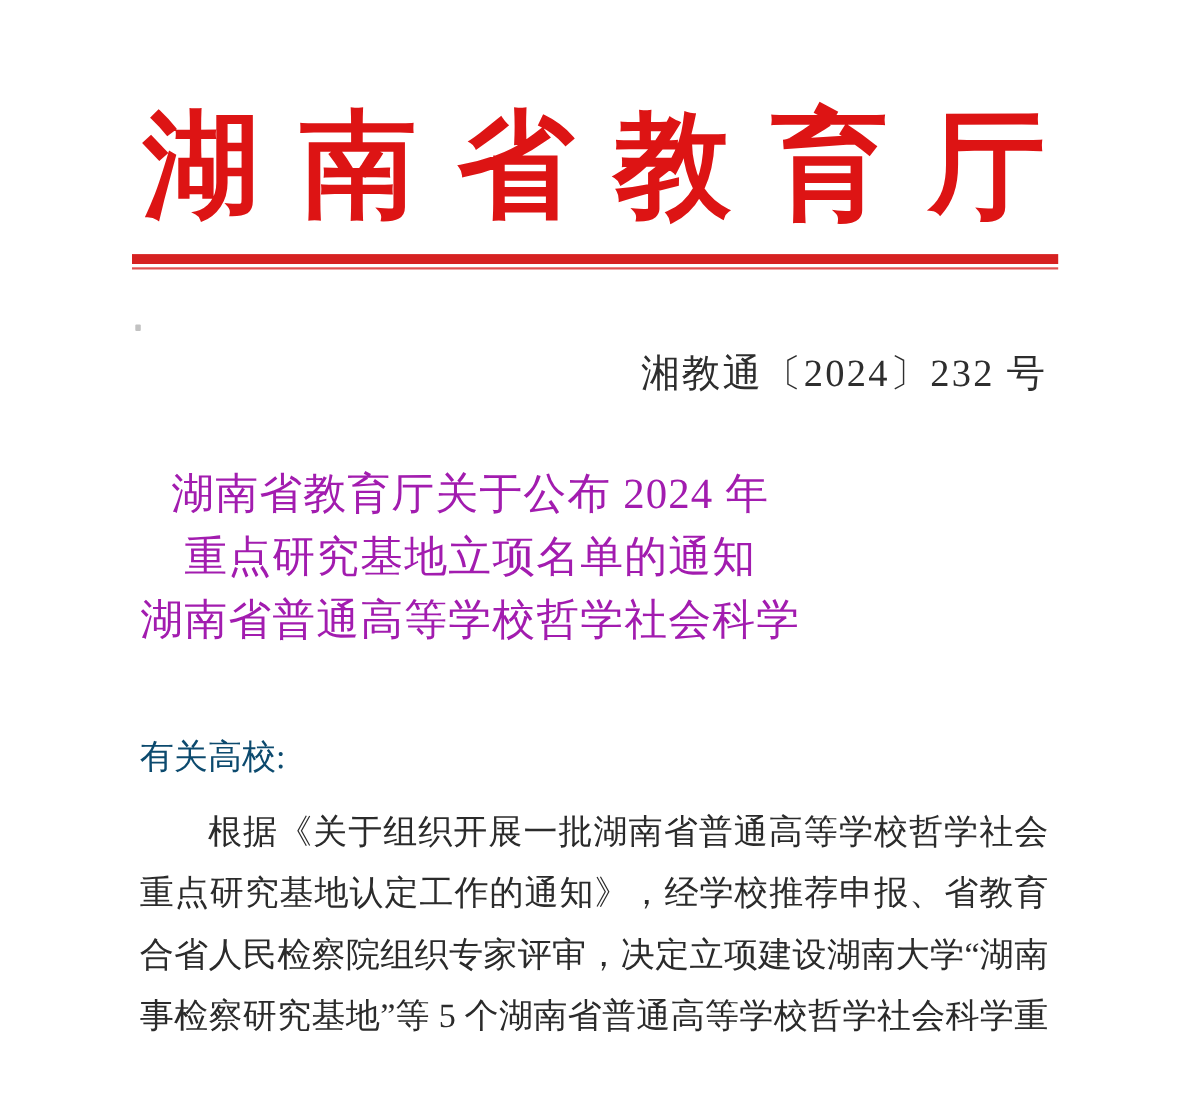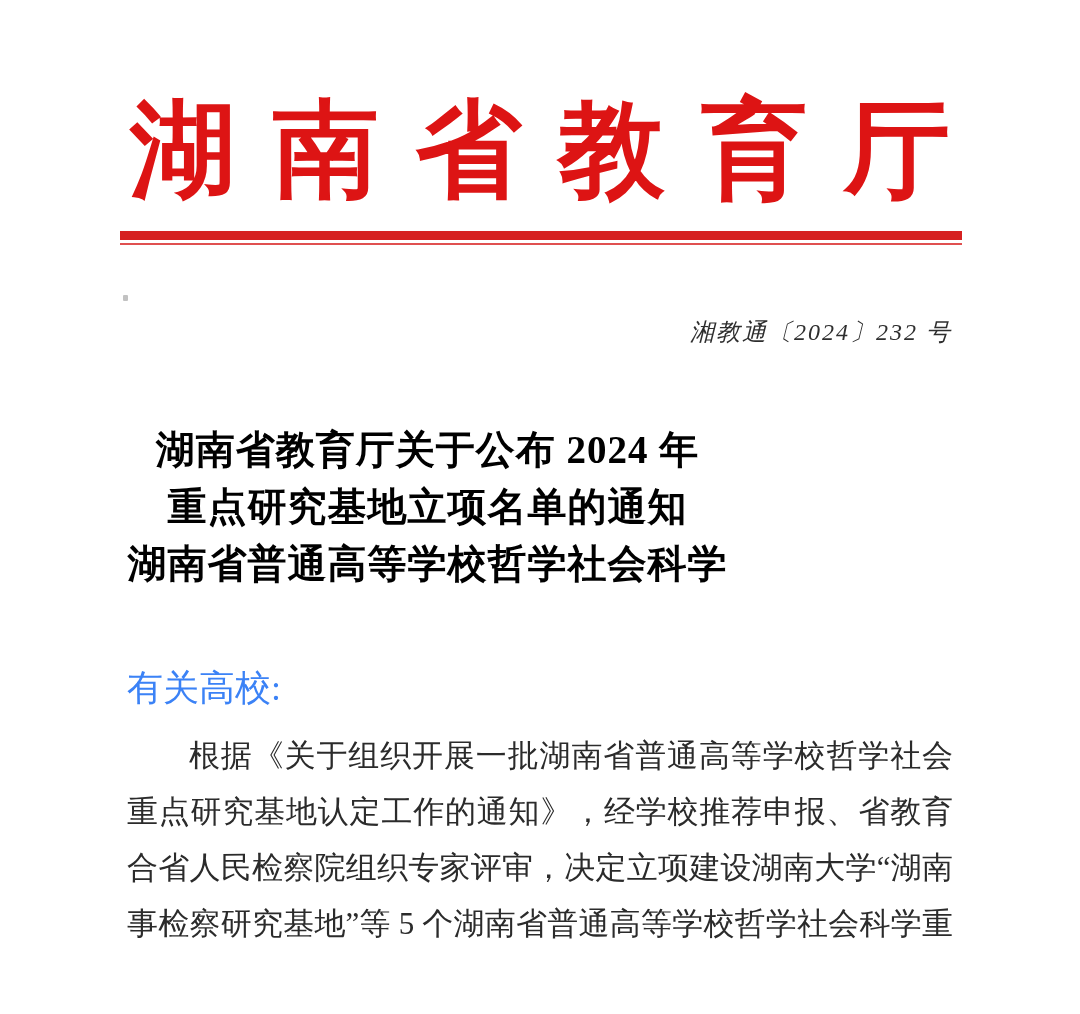--- a/index.html
+++ b/index.html
@@ -60,47 +60,46 @@
     height: 6px;
     background: #9a9a9a;
     opacity: .6;
     border-radius: 1px;
   }
 
   .docnum {
     position: absolute;
     top: 316px;
     right: 128px;
-    font-size: 24px;
+    font-size: 35px;
     color: #2e2e2e;
     letter-spacing: 2px;
     white-space: nowrap;
-    font-style: italic;
   }
 
   .title {
     position: absolute;
     top: 421px;
     left: 0;
     width: 855px;
     text-align: center;
-    color: #000000;
-    font-weight: 700;
+    color: #a21caf;
+    font-weight: 400;
     font-size: 39px;
     line-height: 57px;
     letter-spacing: 1px;
   }
 
   .salutation {
     position: absolute;
     top: 671px;
     left: 127px;
-    font-size: 36px;
+    font-size: 31px;
     line-height: 34px;
-    color: #3b82f6;
+    color: #0c4a6e;
   }
 
   .paragraph {
     position: absolute;
     top: 728px;
     left: 127px;
     width: 826px;
     font-size: 31px;
     color: #2b2b2b;
   }

